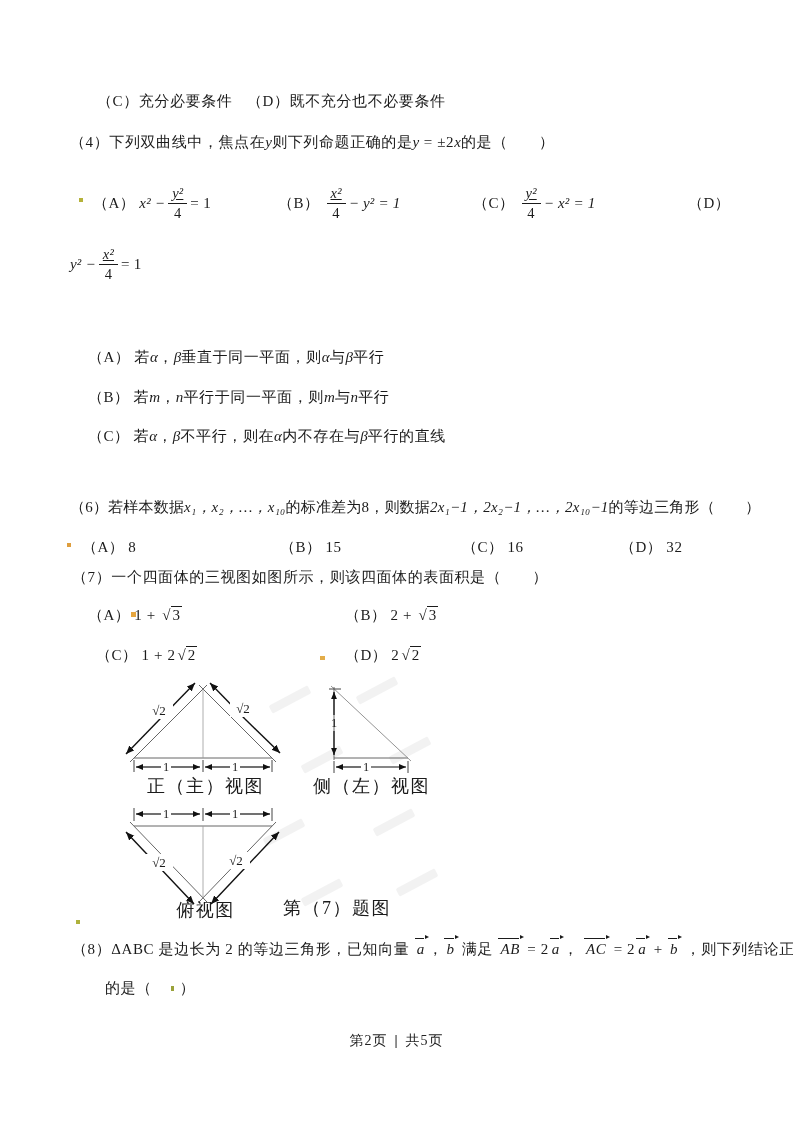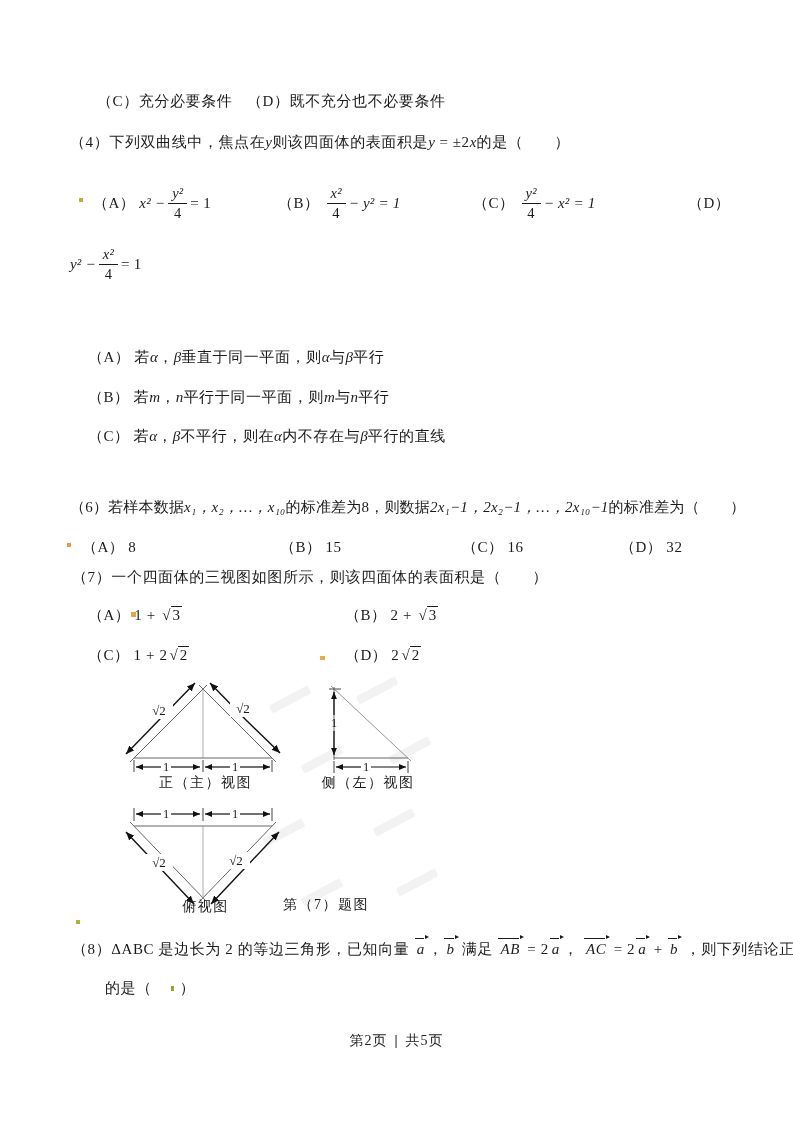--- a/index.html
+++ b/index.html
@@ -4,32 +4,32 @@
 <style>
   html,body { margin:0; padding:0; background:#fff; }
   .page { position:relative; width:793px; height:1122px; background:#ffffff; overflow:hidden;
           font-family:"Liberation Serif","DejaVu Serif",serif; color:#1b1b1b; font-size:15px; }
   .line { position:absolute; white-space:nowrap; letter-spacing:0.6px; line-height:1.3; }
   .mline { position:absolute; display:flex; align-items:center; height:52px; white-space:nowrap; letter-spacing:0.3px; }
   .it { font-style:italic; letter-spacing:0.2px; }
   .lab { letter-spacing:0.5px; margin-right:4px; }
   .frac { display:inline-flex; flex-direction:column; text-align:center; vertical-align:middle;
           margin:0 3px; line-height:1.12; font-size:14.5px; }
-  .frac .num { padding:0 4px 1px; border-bottom:1.3px solid #1b1b1b; }
+  .frac .num { padding:0 4px 1px; border-bottom:1.3px solid #1b1b1b;text-decoration:underline; }
   .frac .den { padding:1px 4px 0; }
   .sqv { border-top:1.4px solid #1b1b1b; padding:0 1.5px; }
   .rt  { margin-left:2px; }
   .vec { position:relative; display:inline-block; font-style:italic; padding:0 2px; margin:0 1px; }
   .vec::before { content:""; position:absolute; left:0; right:3px; top:-2px; border-top:1px solid #1b1b1b; }
   .vec::after  { content:""; position:absolute; right:-2px; top:-5px; width:0; height:0;
                  border-left:4px solid #1b1b1b; border-top:2.5px solid transparent; border-bottom:2.5px solid transparent; }
   .dot { position:absolute; }
   .wm  { position:absolute; width:44px; height:9px; background:rgba(125,125,125,0.10);
          transform:rotate(-28deg); border-radius:2px; }
-  .cap { position:absolute; text-align:center; font-size:14px; letter-spacing:1.5px; white-space:nowrap; }
+  .cap { position:absolute; text-align:center; font-size:18px; letter-spacing:1.5px; white-space:nowrap; }
   .foot { position:absolute; top:1032px; left:0; width:100%; text-align:center; font-size:14px;
           color:#222; letter-spacing:1px; }
   .foot .fsep { margin:0 7px; font-weight:bold; }
   svg.fig { position:absolute; overflow:visible; }
   svg.fig text { font-family:"Liberation Serif","DejaVu Serif",serif; font-size:12.5px; fill:#1b1b1b; }
   svg.fig .sq2 { font-size:13px; }
   .gap28 { display:inline-block; width:28px; }
 </style>
 </head>
 <body>
@@ -42,21 +42,21 @@
   <div class="wm" style="left:388px;top:746px"></div>
   <div class="wm" style="left:262px;top:828px"></div>
   <div class="wm" style="left:372px;top:818px"></div>
   <div class="wm" style="left:300px;top:888px"></div>
   <div class="wm" style="left:395px;top:878px"></div>
 
   <div class="line" style="top:92px;left:97px">（C）充分必要条件</div>
   <div class="line" style="top:92px;left:247px">（D）既不充分也不必要条件</div>
 
   <div class="line" style="top:133px;left:70px">
-    <span>（4）下列双曲线中，焦点在</span><span class="it">y</span><span>则该四面体的表面积是</span><span class="it">y</span><span> = ±2</span><span class="it">x</span><span>的是（　　）</span>
+    <span>（4）下列双曲线中，焦点在</span><span class="it">y</span><span>则下列命题正确的是</span><span class="it">y</span><span> = ±2</span><span class="it">x</span><span>的是（　　）</span>
   </div>
 
   <div class="mline" style="top:177px;left:93px">
     <span class="lab">（A）</span>
     <span class="it">x² − </span>
     <span class="frac">
         <span class="num it">y²</span>
         <span class="den">4</span>
       </span>
     <span> = 1</span>
@@ -95,35 +95,35 @@
     <span class="lab">（B）</span><span>若</span><span class="it">m</span><span>，</span><span class="it">n</span><span>平行于同一平面，则</span><span class="it">m</span><span>与</span><span class="it">n</span><span>平行</span>
   </div>
   <div class="line" style="top:348px;left:88px">
     <span class="lab">（A）</span><span>若</span><span class="it">α</span><span>，</span><span class="it">β</span><span>垂直于同一平面，则</span><span class="it">α</span><span>与</span><span class="it">β</span><span>平行</span>
   </div>
   <div class="line" style="top:427px;left:88px">
     <span class="lab">（C）</span><span>若</span><span class="it">α</span><span>，</span><span class="it">β</span><span>不平行，则在</span><span class="it">α</span><span>内不存在与</span><span class="it">β</span><span>平行的直线</span>
   </div>
 
   <div class="line" style="top:498px;left:70px;letter-spacing:0.2px">
-    <span>（6）若样本数据</span><span class="it">x₁，x₂，…，x₁₀</span><span>的标准差为8，则数据</span><span class="it">2x₁−1，2x₂−1，…，2x₁₀−1</span><span>的标准差为（　　）</span>
+    <span>（6）若样本数据</span><span class="it">x₁，x₂，…，x₁₀</span><span>的标准差为8，则数据</span><span class="it">2x₁−1，2x₂−1，…，2x₁₀−1</span><span>的等边三角形（　　）</span>
   </div>
   <div class="line" style="top:538px;left:82px"><span class="lab">（A）</span><span>8</span></div>
   <div class="line" style="top:538px;left:280px"><span class="lab">（B）</span><span>15</span></div>
   <div class="line" style="top:538px;left:462px"><span class="lab">（C）</span><span>16</span></div>
   <div class="line" style="top:538px;left:620px"><span class="lab">（D）</span><span>32</span></div>
 
   <div class="line" style="top:568px;left:72px">（7）一个四面体的三视图如图所示，则该四面体的表面积是（　　）</div>
   <div class="line" style="top:606px;left:88px">
     <span class="lab">（A）</span><span>1 + </span><span class="rt">√</span><span class="sqv">3</span>
   </div>
   <div class="line" style="top:606px;left:345px">
     <span class="lab">（B）</span><span>2 + </span><span class="rt">√</span><span class="sqv">3</span>
   </div>
-  <div class="line" style="top:646px;left:88px">
+  <div class="line" style="top:646px;left:96px">
     <span class="lab">（C）</span><span>1 + 2</span><span class="rt">√</span><span class="sqv">2</span>
   </div>
   <div class="line" style="top:646px;left:345px">
     <span class="lab">（D）</span><span>2</span><span class="rt">√</span><span class="sqv">2</span>
   </div>
 
   <svg class="fig" style="left:123px;top:681px" width="165" height="100" viewBox="0 0 165 100">
     <defs>
       <marker id="arr1" markerWidth="7" markerHeight="7" refX="6" refY="2.5" orient="auto">
         <path d="M0,0 L6,2.5 L0,5 Z" fill="#111"></path>

